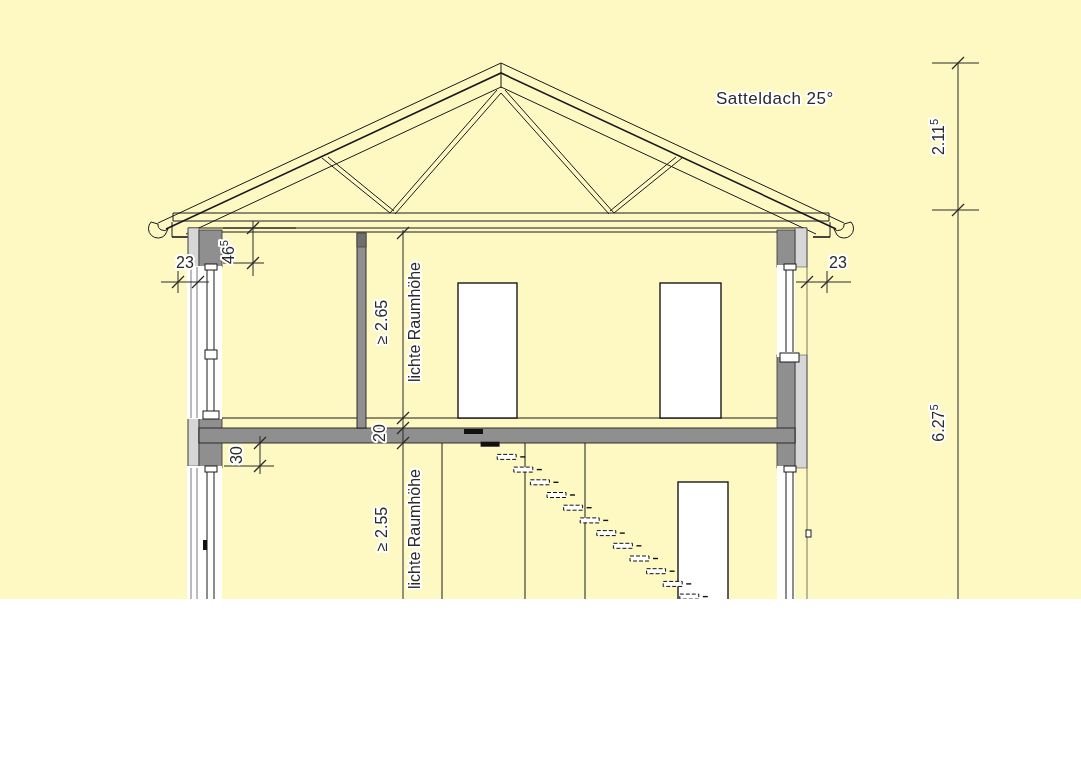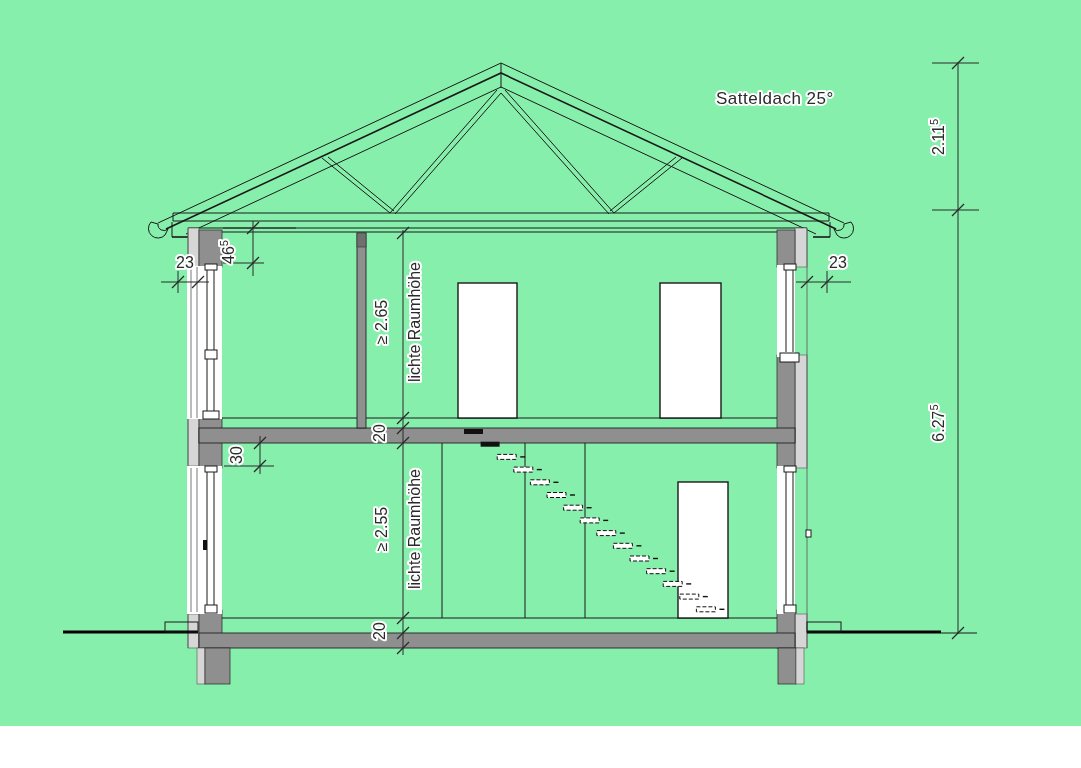--- a/index.html
+++ b/index.html
@@ -1,16 +1,16 @@
 <!DOCTYPE html>
 <html><head>
 <meta charset="utf-8">
 <style>
   html,body { margin:0; padding:0; background:#ffffff; }
-  .stage { width:1081px; height:726px; background:#86efac; position:relative; overflow:hidden;
+  .stage { width:1081px; height:599px; background:#fef9c3; position:relative; overflow:hidden;
            font-family:"Liberation Sans", sans-serif; }
   svg { display:block; }
   text { fill:#2a2a2a; font-family:"Liberation Sans", sans-serif; font-size:16px;
          paint-order:stroke; stroke:#ffffff; stroke-width:4px; stroke-linejoin:round; }
   text.big { font-size:17px; letter-spacing:0.5px; }
   .ln   { stroke:#1a1a1a; stroke-width:1; fill:none; }
   .ln2  { stroke:#1a1a1a; stroke-width:1.6; fill:none; }
   .thick{ stroke:#000000; stroke-width:3.2; fill:none; }
   .thin { stroke:#555555; stroke-width:0.8; fill:none; }
   .dim  { stroke:#2a2a2a; stroke-width:1; fill:none; }

